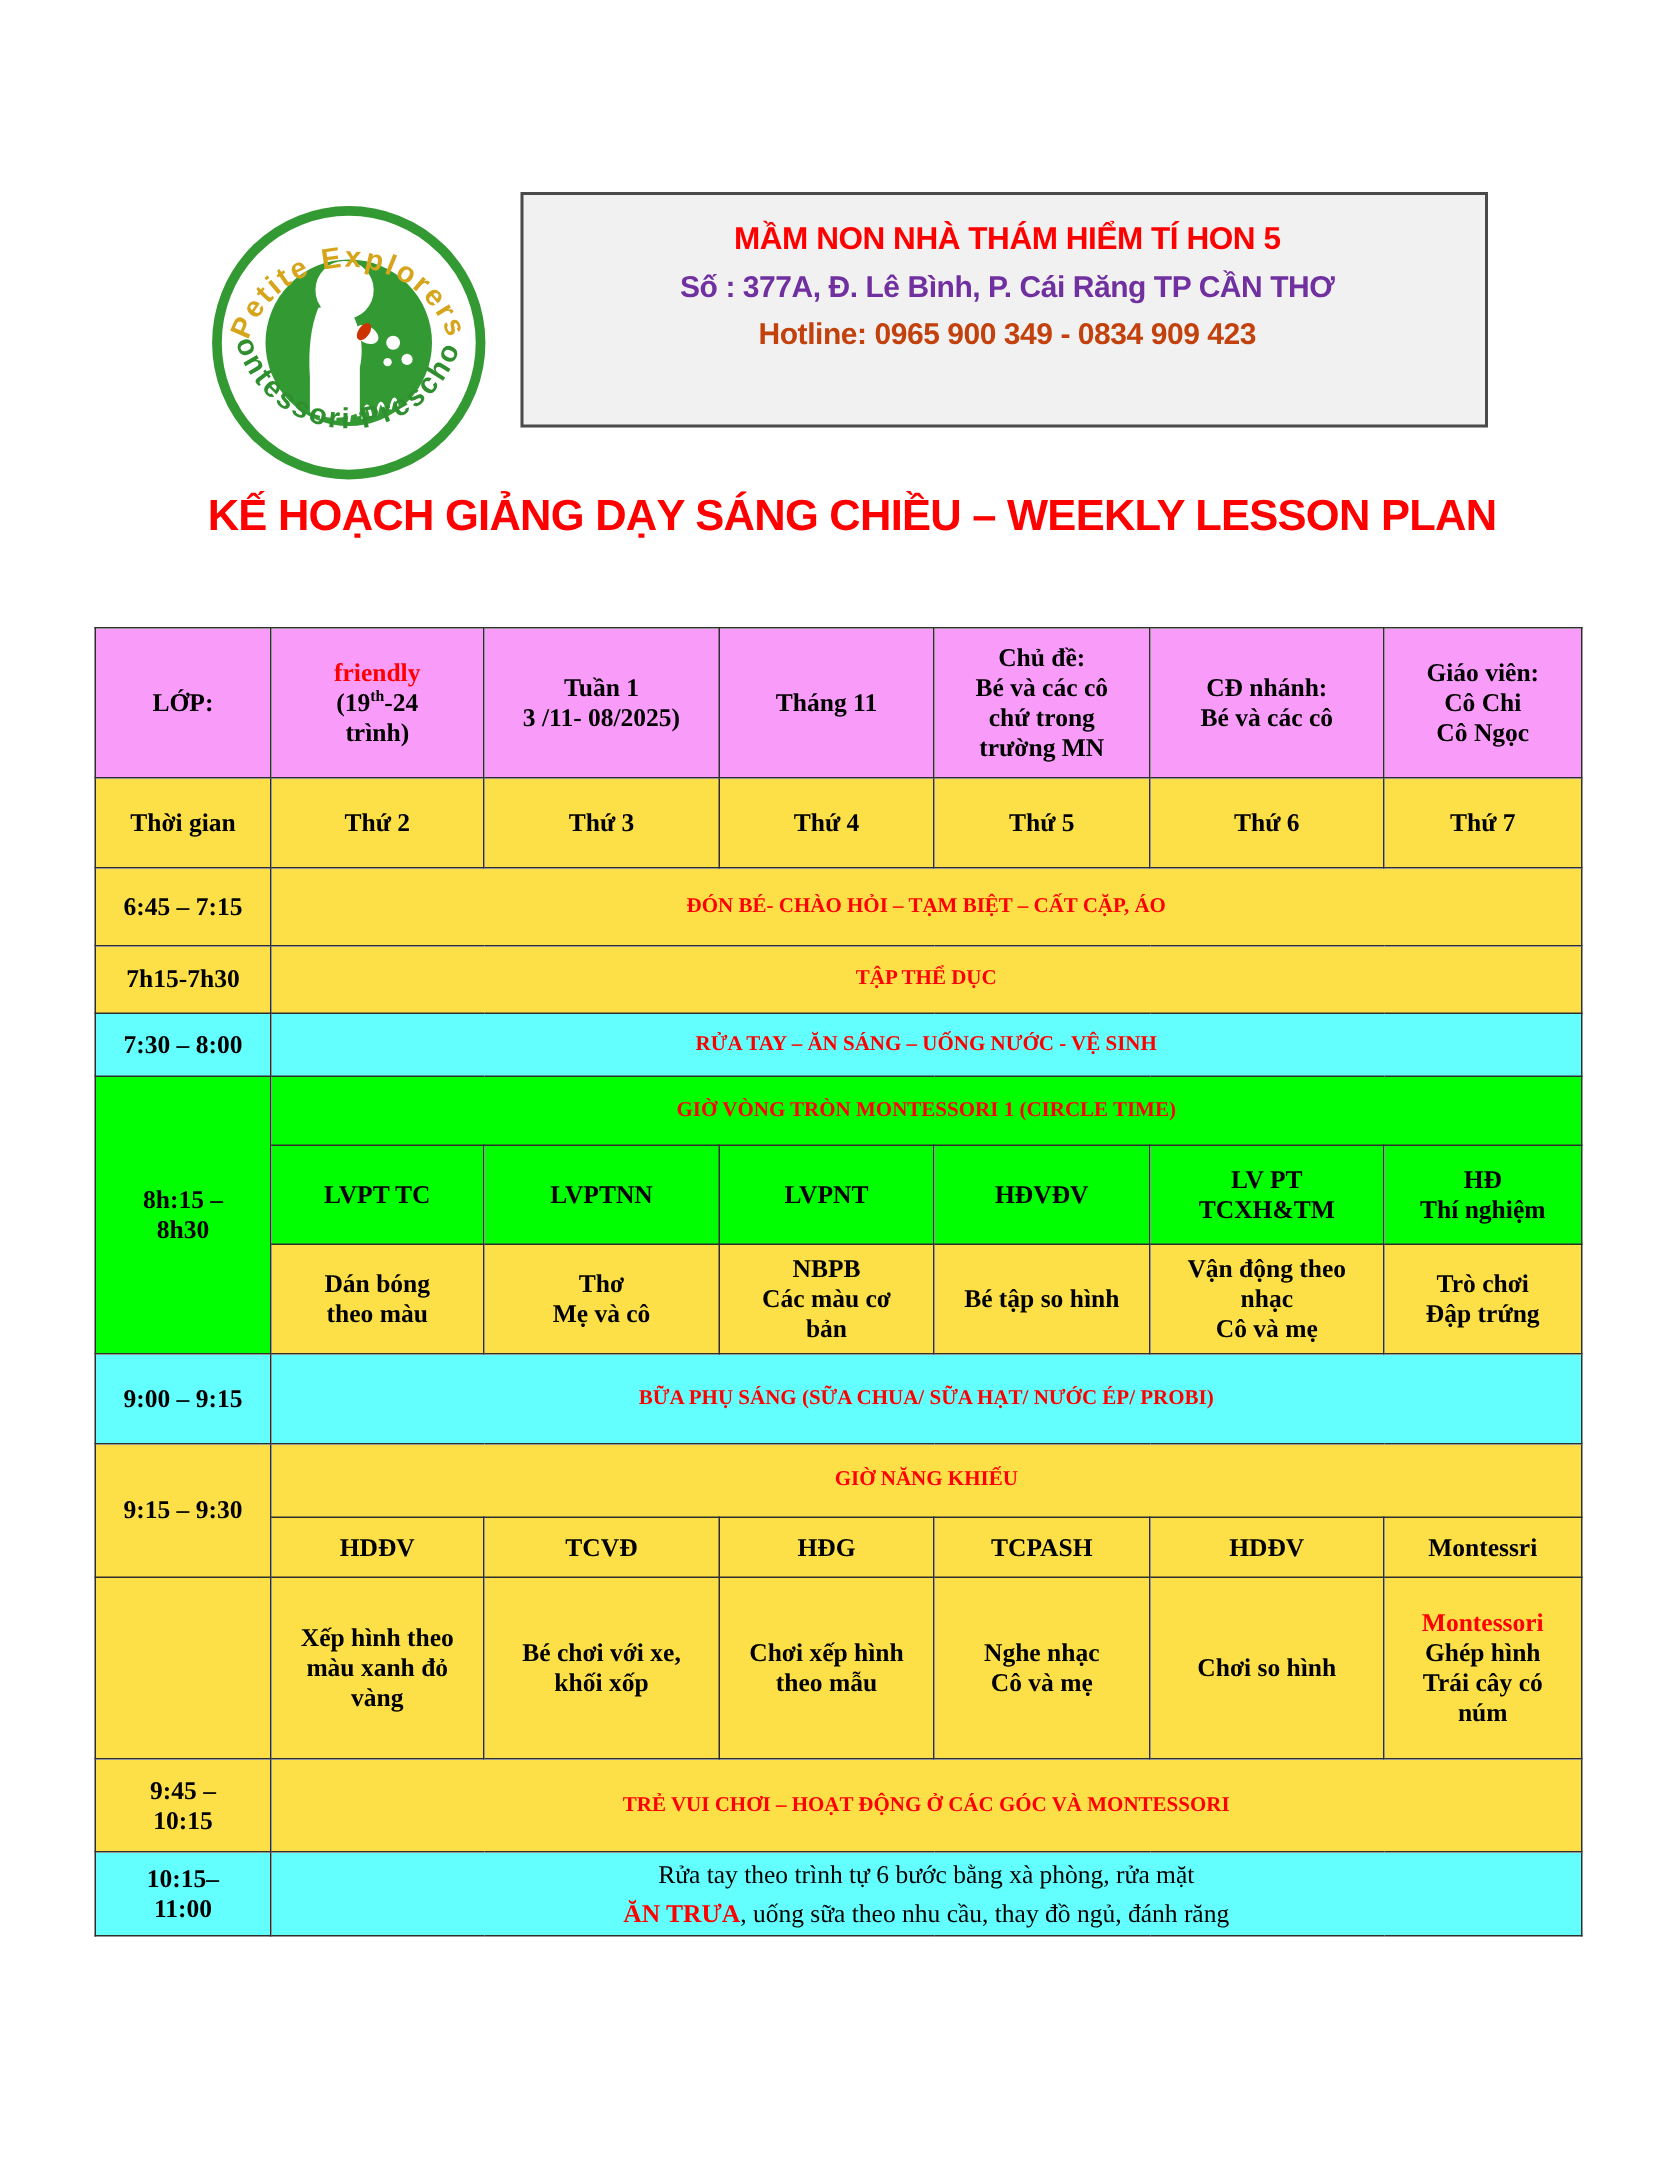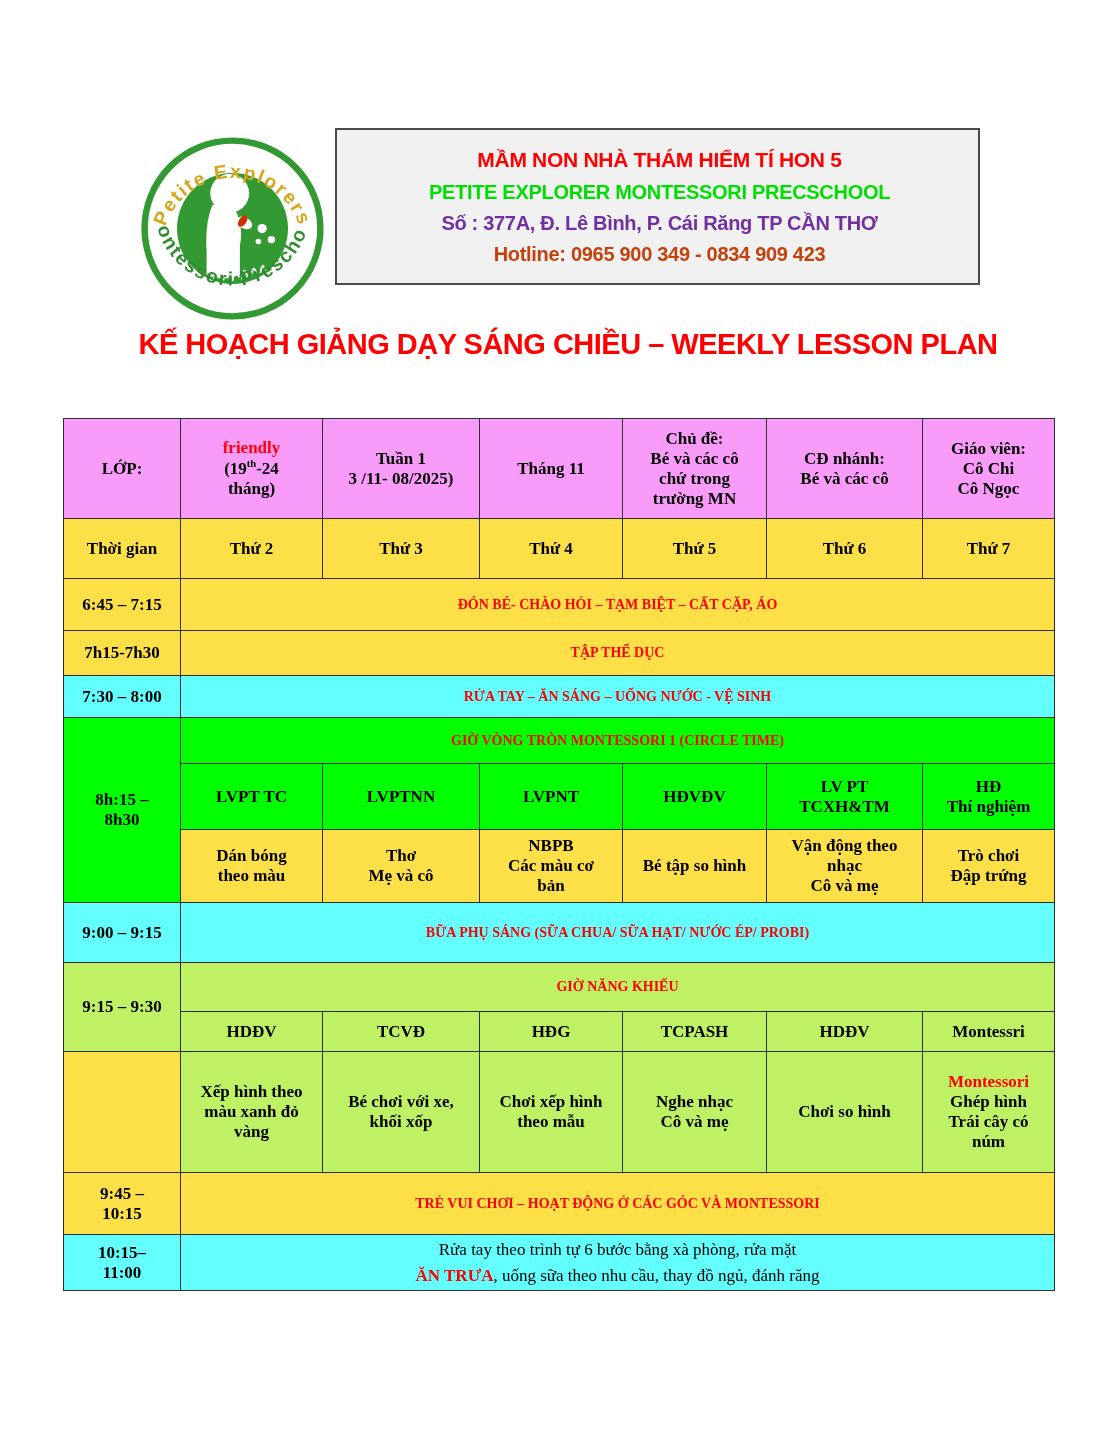--- a/index.html
+++ b/index.html
@@ -11,21 +11,21 @@
     overflow:hidden;
   }
 
   
   .header-wrap {
     position:absolute; top:128px; left:140px;
     display:flex; align-items:flex-start;
   }
   .logo { width:185px; height:185px; flex:0 0 auto; margin-top:8px; }
   .school-box {
-    margin-left:10px;
+    margin-left:22px;
     width:645px; min-height:157px;
     background:#f1f1f1;
     border:2px solid #4a4a4a;
     text-align:center;
     padding:14px 4px 10px 8px;
     font-family:"Liberation Sans", sans-serif;
     letter-spacing:-0.3px;
   }
   .school-box div { line-height:1.55; }
   .school-name-vi { color:#ff0000; font-weight:bold; font-size:21px; }
@@ -61,21 +61,21 @@
   .rC { height:52px; }  .rD { height:45px; }
   .rE { height:42px; }  .rF { height:46px; }
   .rG { height:66px; }  .rH { height:73px;padding-left:28px; }
   .rI { height:60px; }  .rJ { height:49px; }
   .rK { height:40px; }  .rL { height:121px; }
   .rM { height:62px; }  .rN { height:54px; }
 
   td.pink   { background:#f99cf9; }
   td.cyan   { background:#63ffff; }
   td.green  { background:#00ff00; }
-  td.orange { background:#bef264; }
+  td.orange { background:#fde047; }
   td.white  { background:#fde047; }
 
   td.band {
     color:#ff0000;
     vertical-align:bottom;
     padding-bottom:6px;
     font-size:14px;
   }
   .red { color:#ff0000; }
   .sup { vertical-align:super; font-size:0.62em; }
@@ -112,21 +112,20 @@
     <text class="arc-text" fill="#d6a51c">
       <textPath href="#arcTop" startOffset="50%" text-anchor="middle">Petite Explorers</textPath>
     </text>
     <text class="arc-text" fill="#2f8f2f" font-size="19">
       <textPath href="#arcBottom" startOffset="50%" text-anchor="middle">Montessori Preschool</textPath>
     </text>
   </svg>
 
   <div class="school-box">
     <div class="school-name-vi">MẦM NON NHÀ THÁM HIỂM TÍ HON 5</div>
-    <div class="school-name-en">PETITE EXPLORER MONTESSORI PRECSCHOOL</div>
     <div class="school-address">Số : 377A, Đ. Lê Bình, P. Cái Răng TP CẦN THƠ</div>
     <div class="school-hotline">Hotline: 0965 900 349 - 0834 909 423</div>
   </div>
 </div>
 
 <div class="page-title">KẾ HOẠCH GIẢNG DẠY SÁNG CHIỀU – WEEKLY LESSON PLAN</div>
 
 <table class="plan">
   <colgroup>
     <col style="width:117px">
@@ -137,21 +136,21 @@
       <col style="width:156px">
     <col style="width:132px">
   </colgroup>
 
   <tbody>
       <tr class="rA">
     <td class="pink">LỚP:</td>
     <td class="pink">
       <div class="red">friendly</div>
       <div><span>(19</span><span class="sup">th</span><span>-24</span></div>
-      <div>tháng)</div>
+      <div>trình)</div>
     </td>
     <td class="pink pre">Tuần 1
 3 /11- 08/2025)</td>
     <td class="pink">Tháng 11</td>
     <td class="pink pre">Chủ đề:
 Bé và các cô
 chứ trong
 trường MN</td>
     <td class="pink pre">CĐ nhánh:
 Bé và các cô</td>

